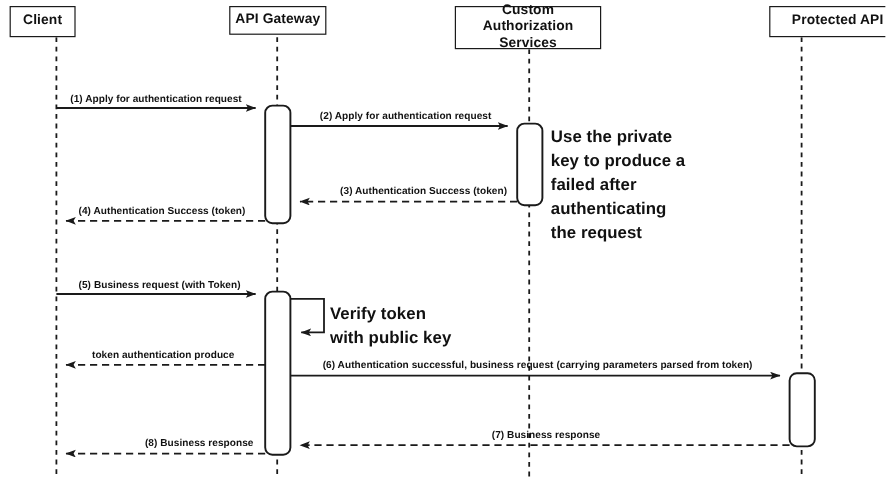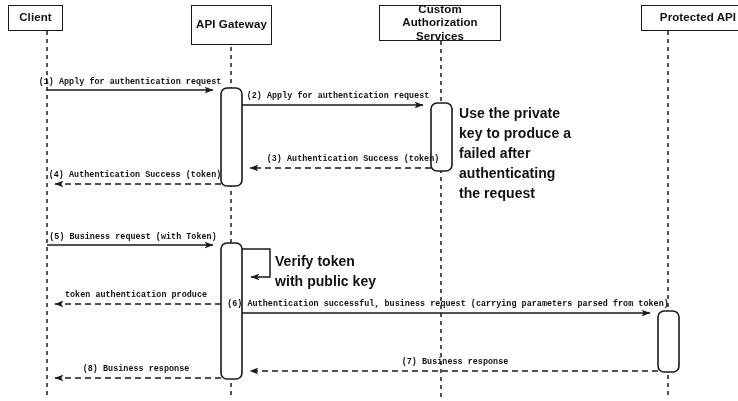--- a/index.html
+++ b/index.html
@@ -42,21 +42,20 @@
   .msg-label {
     position: absolute;
     font-size: 8.4px;
     font-weight: bold;
     color: #111111;
     white-space: nowrap;
     letter-spacing: 0.05px;
   }
   .msg-label.center {
     transform: translateX(-50%);
-    font-family: Liberation Mono, monospace;
   }
   .note-text {
     position: absolute;
     font-size: 14px;
     font-weight: bold;
     color: #111111;
     line-height: 1.42;
     letter-spacing: 0.05px;
   }
 </style>
@@ -110,21 +109,21 @@
       <line x1="221" y1="378" x2="55" y2="378" stroke-dasharray="6,4" marker-end="url(#arrow-solid-left)"></line>
     </g>
 
     <path d="M242,249 L270,249 L270,277 L251,277" stroke="#1a1a1a" stroke-width="1.5" fill="none" marker-end="url(#arrow-solid-left)"></path>
   </svg>
 
   <div class="actor-box" style="left:8px; top:5px; width:55px; height:26px;">
     <span>Client</span>
   </div>
 
-  <div class="actor-box" style="left:191px; top:5px; width:81px; height:40px;">
+  <div class="actor-box" style="left:191px; top:5px; width:81px; height:24px;">
     <span>API Gateway</span>
   </div>
 
   <div class="actor-box" style="left:379px; top:5px; width:122px; height:36px; flex-direction:column;">
     <span>Custom Authorization</span>
     <span>Services</span>
   </div>
 
   <div class="actor-box" style="left:641px; top:5px; width:114px; height:26px;">
     <span>Protected API</span>
@@ -139,21 +138,21 @@
   <div class="msg-label center" style="left:135px; top:170px;">(4) Authentication Success (token)</div>
 
   <div class="msg-label center" style="left:133px; top:232px;">(5) Business request (with Token)</div>
 
   <div class="msg-label center" style="left:136px; top:290px;">token authentication produce</div>
 
   <div class="msg-label center" style="left:448px; top:299px;">(6) Authentication successful, business request (carrying parameters parsed from token)</div>
 
   <div class="msg-label center" style="left:455px; top:357px;">(7) Business response</div>
 
-  <div class="msg-label center" style="left:116px; top:364px;padding-left:40px;">(8) Business response</div>
+  <div class="msg-label center" style="left:146px; top:364px;padding-left:40px;">(8) Business response</div>
 
   <div class="note-text" style="left:275px; top:252px;">
     <div>Verify token</div>
     <div>with public key</div>
   </div>
 
   <div class="note-text" style="left:459px; top:104px;">
     <div>Use the private</div>
     <div>key to produce a</div>
     <div>failed after</div>

